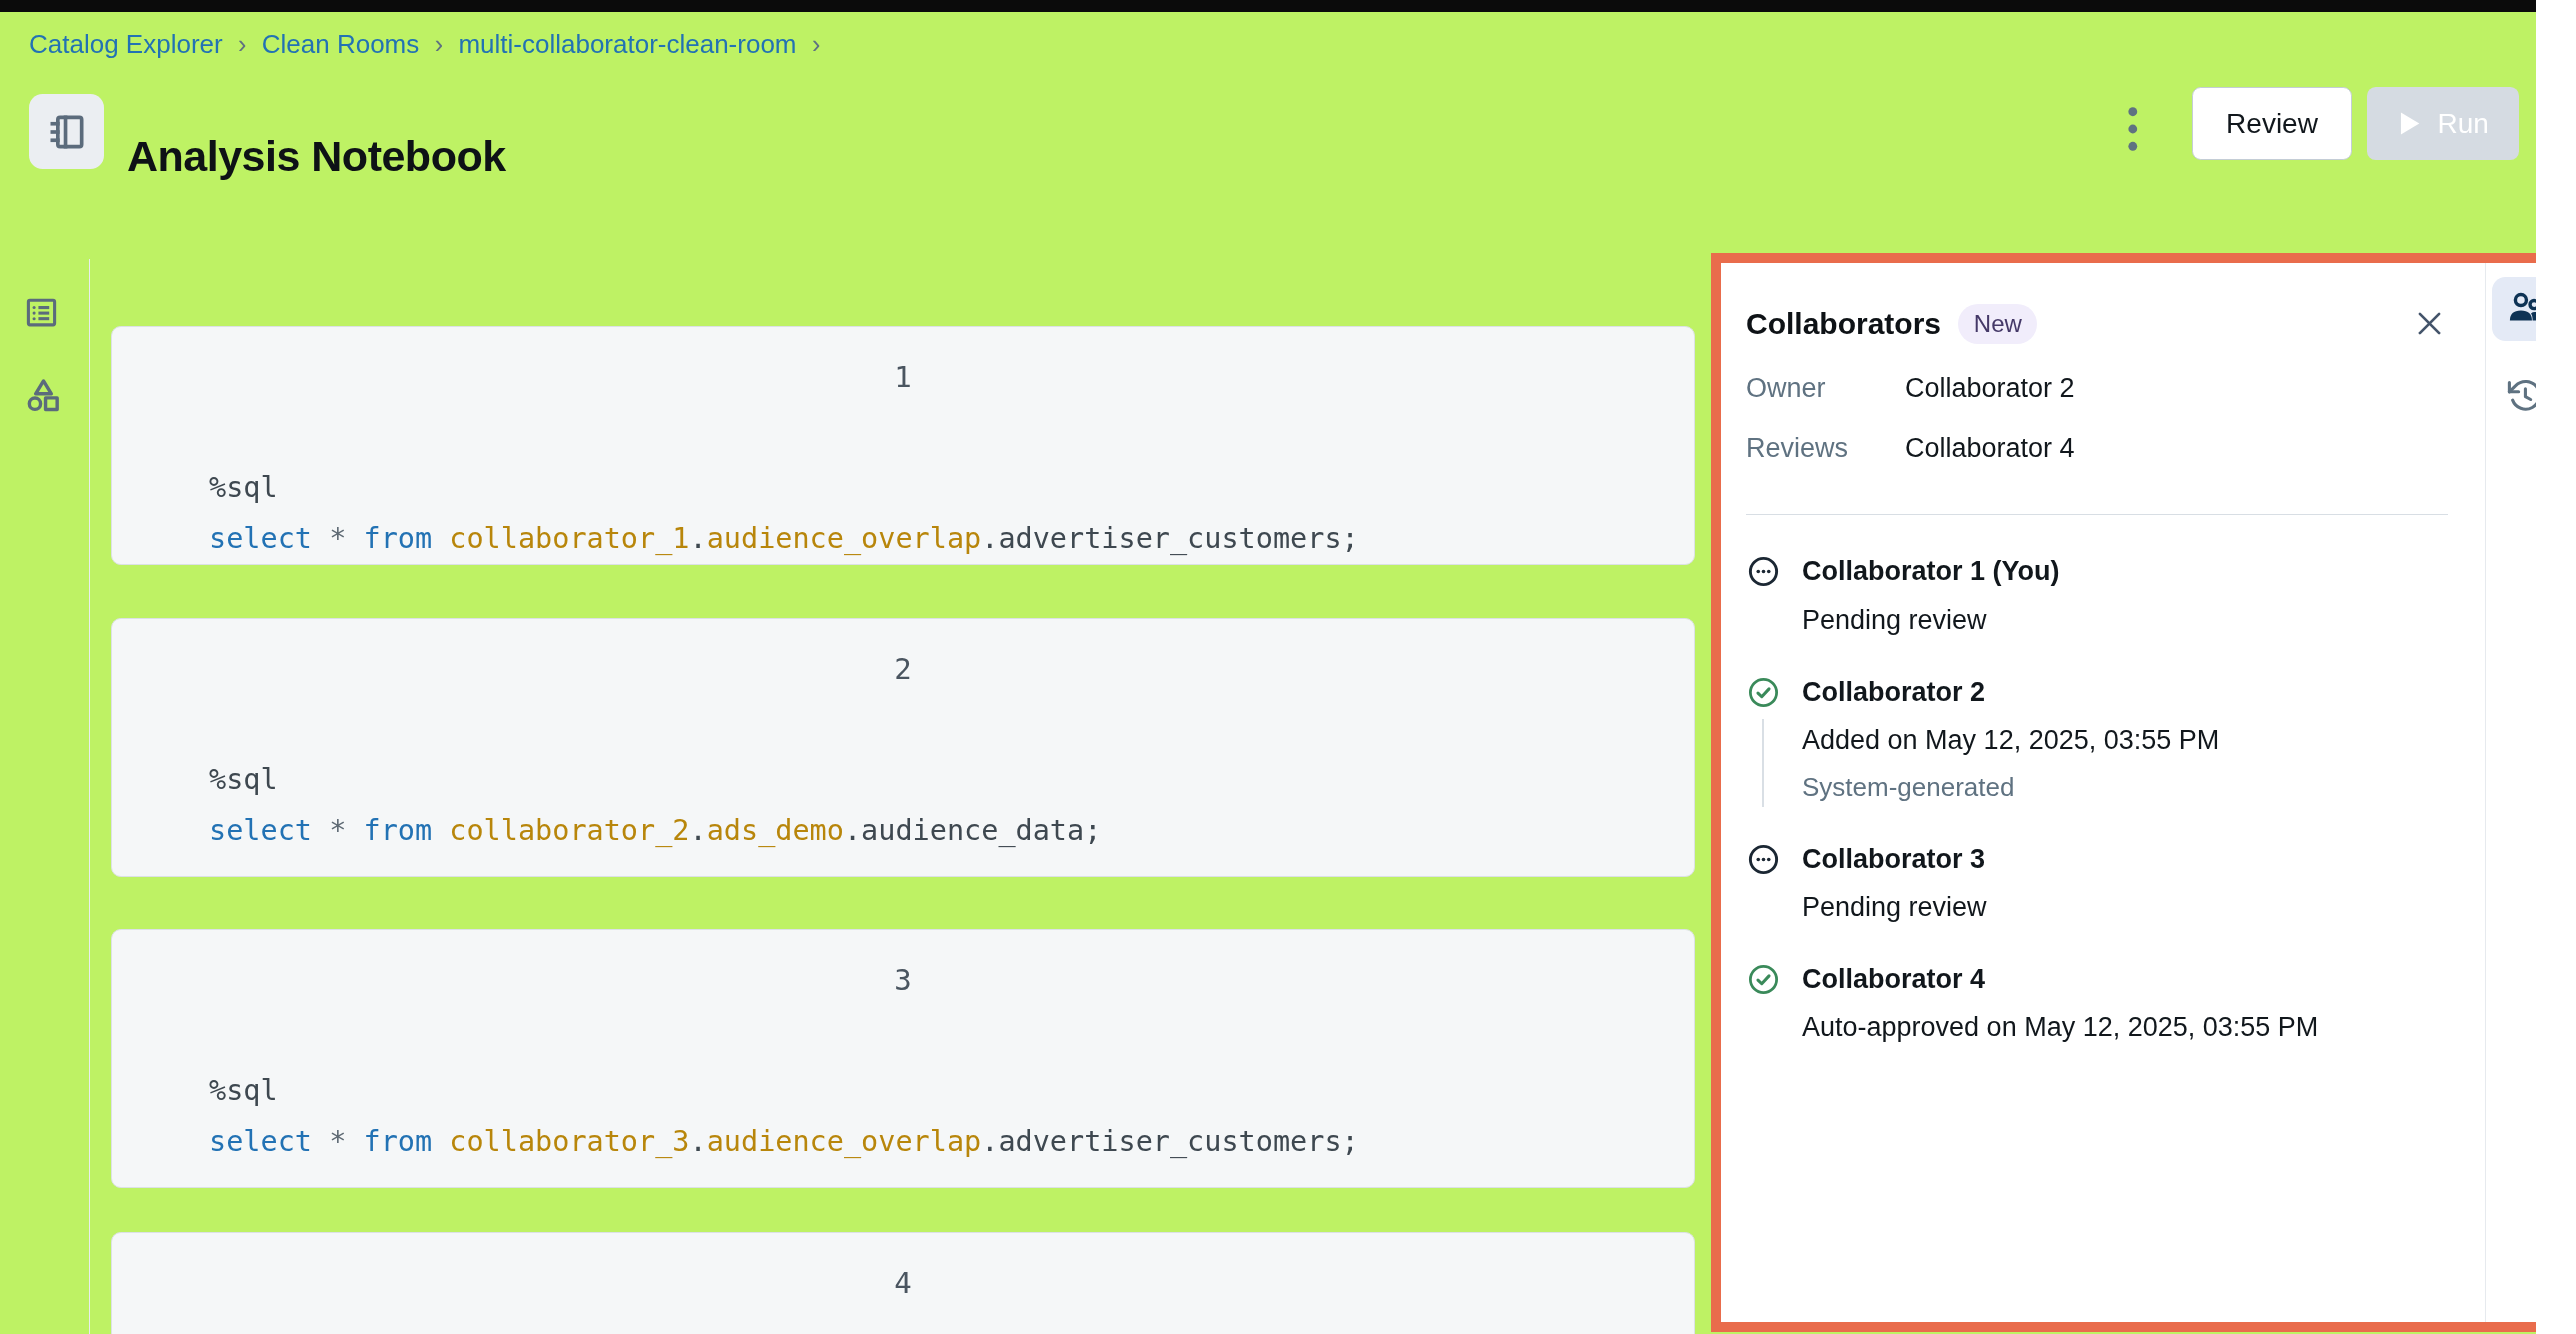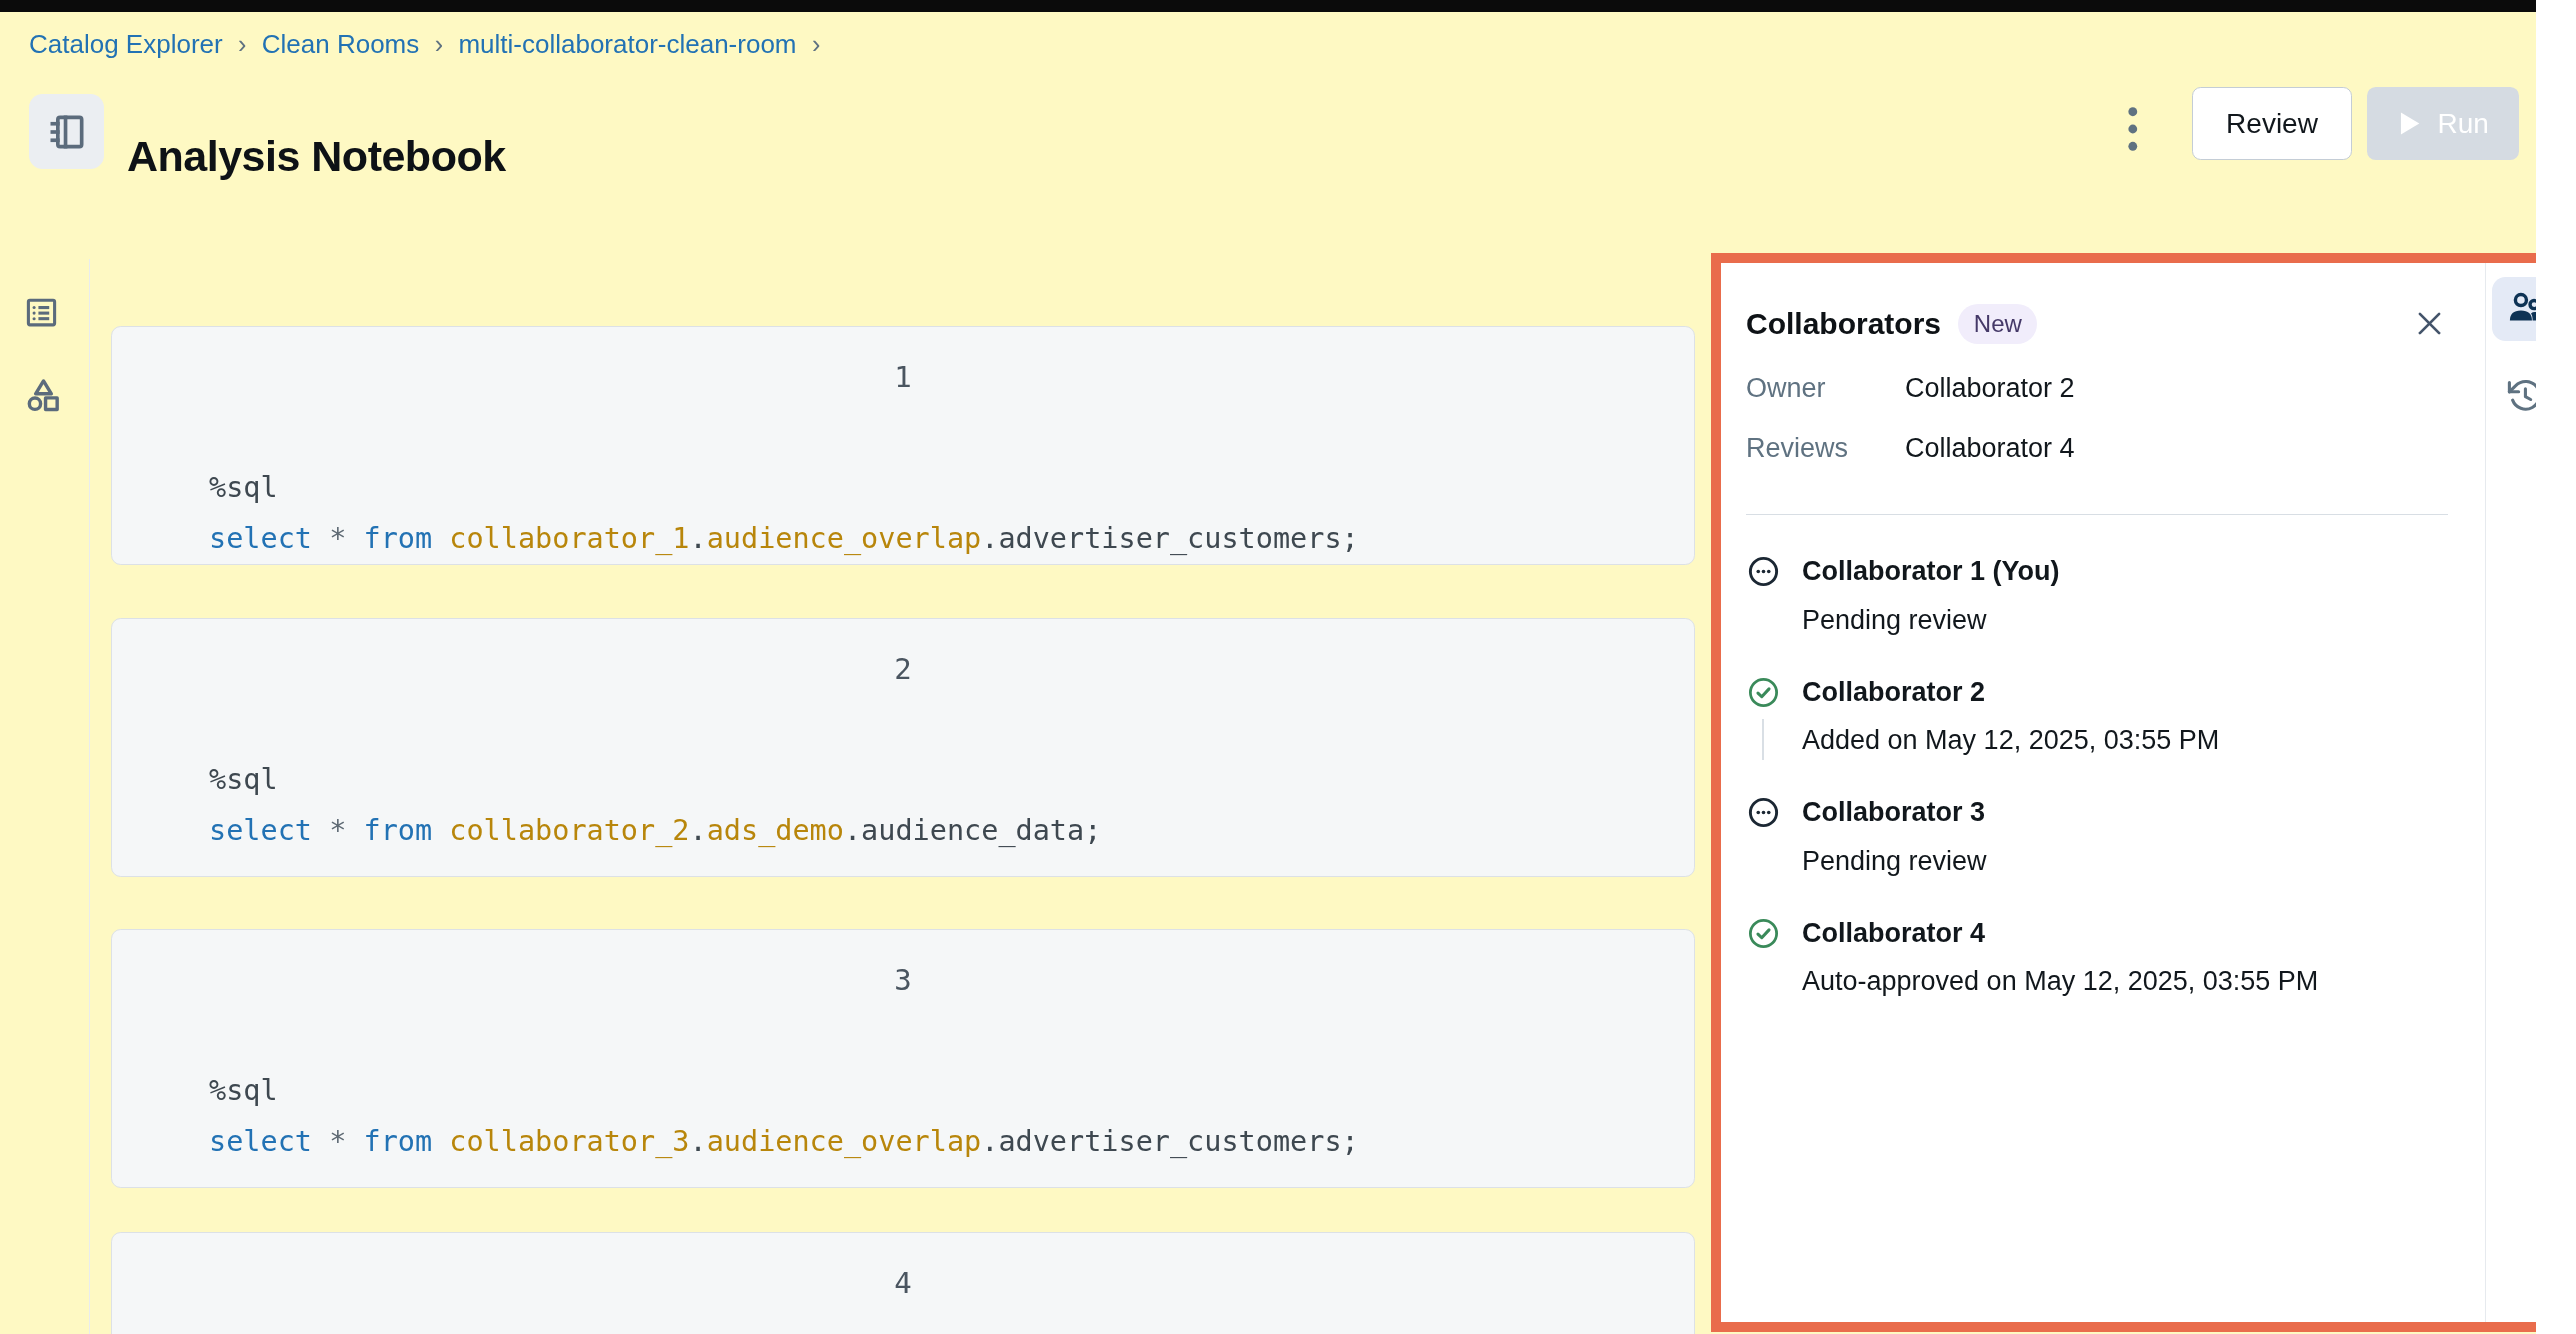--- a/index.html
+++ b/index.html
@@ -1,19 +1,19 @@
 <!DOCTYPE html>
 <html><head>
 <meta charset="utf-8">
 <style>
   * { margin:0; padding:0; box-sizing:border-box; }
   html,body { background:#fff; }
   .screen {
     position:relative; width:2536px; height:1334px; overflow:hidden;
-    background:#fef9c3; font-family:"Liberation Sans", sans-serif; color:#11171C;text-decoration:underline;
+    background:#bef264; font-family:"Liberation Sans", sans-serif; color:#11171C;text-decoration:underline;
   }
   .top-strip { position:absolute; left:0; top:0; width:100%; height:11.6px; background:#0b0b0b; }
 
   
   .breadcrumb { position:absolute; left:29px; top:29px; font-size:26px; display:flex; align-items:center; gap:15.4px; }
   .crumb { color:#2272B4; cursor:pointer; }
   .crumb-sep { color:#5F7281; font-size:25px; }
 
   
   .title-icon-box { position:absolute; left:29px; top:94px; width:75px; height:75px;
@@ -222,20 +222,21 @@
               <span>
                 <svg width="35" height="35" viewBox="0 0 24 24" fill="none" stroke="#3A8A5A" stroke-width="1.9">
                   <circle cx="12" cy="12" r="9"></circle>
                   <polyline points="8.2 12.4 10.8 14.9 15.8 9.5" stroke-width="2.1" stroke-linecap="round" stroke-linejoin="round"></polyline>
                 </svg>
               </span>
               <span class="review-name">Collaborator 2</span>
             </div>
             <div class="review-lines">
               <div class="review-line">Added on May 12, 2025, 03:55 PM</div>
+              <div class="review-line muted">System-generated</div>
             </div>
           </div>
           <div class="review-item">
             <div class="review-head">
               <span>
                 <svg width="35" height="35" viewBox="0 0 24 24" fill="none" stroke="#1B2733" stroke-width="2">
                   <circle cx="12" cy="12" r="9"></circle>
                   <circle cx="8.4" cy="12" r="1.25" fill="#1B2733" stroke="none"></circle>
                   <circle cx="12" cy="12" r="1.25" fill="#1B2733" stroke="none"></circle>
                   <circle cx="15.6" cy="12" r="1.25" fill="#1B2733" stroke="none"></circle>

